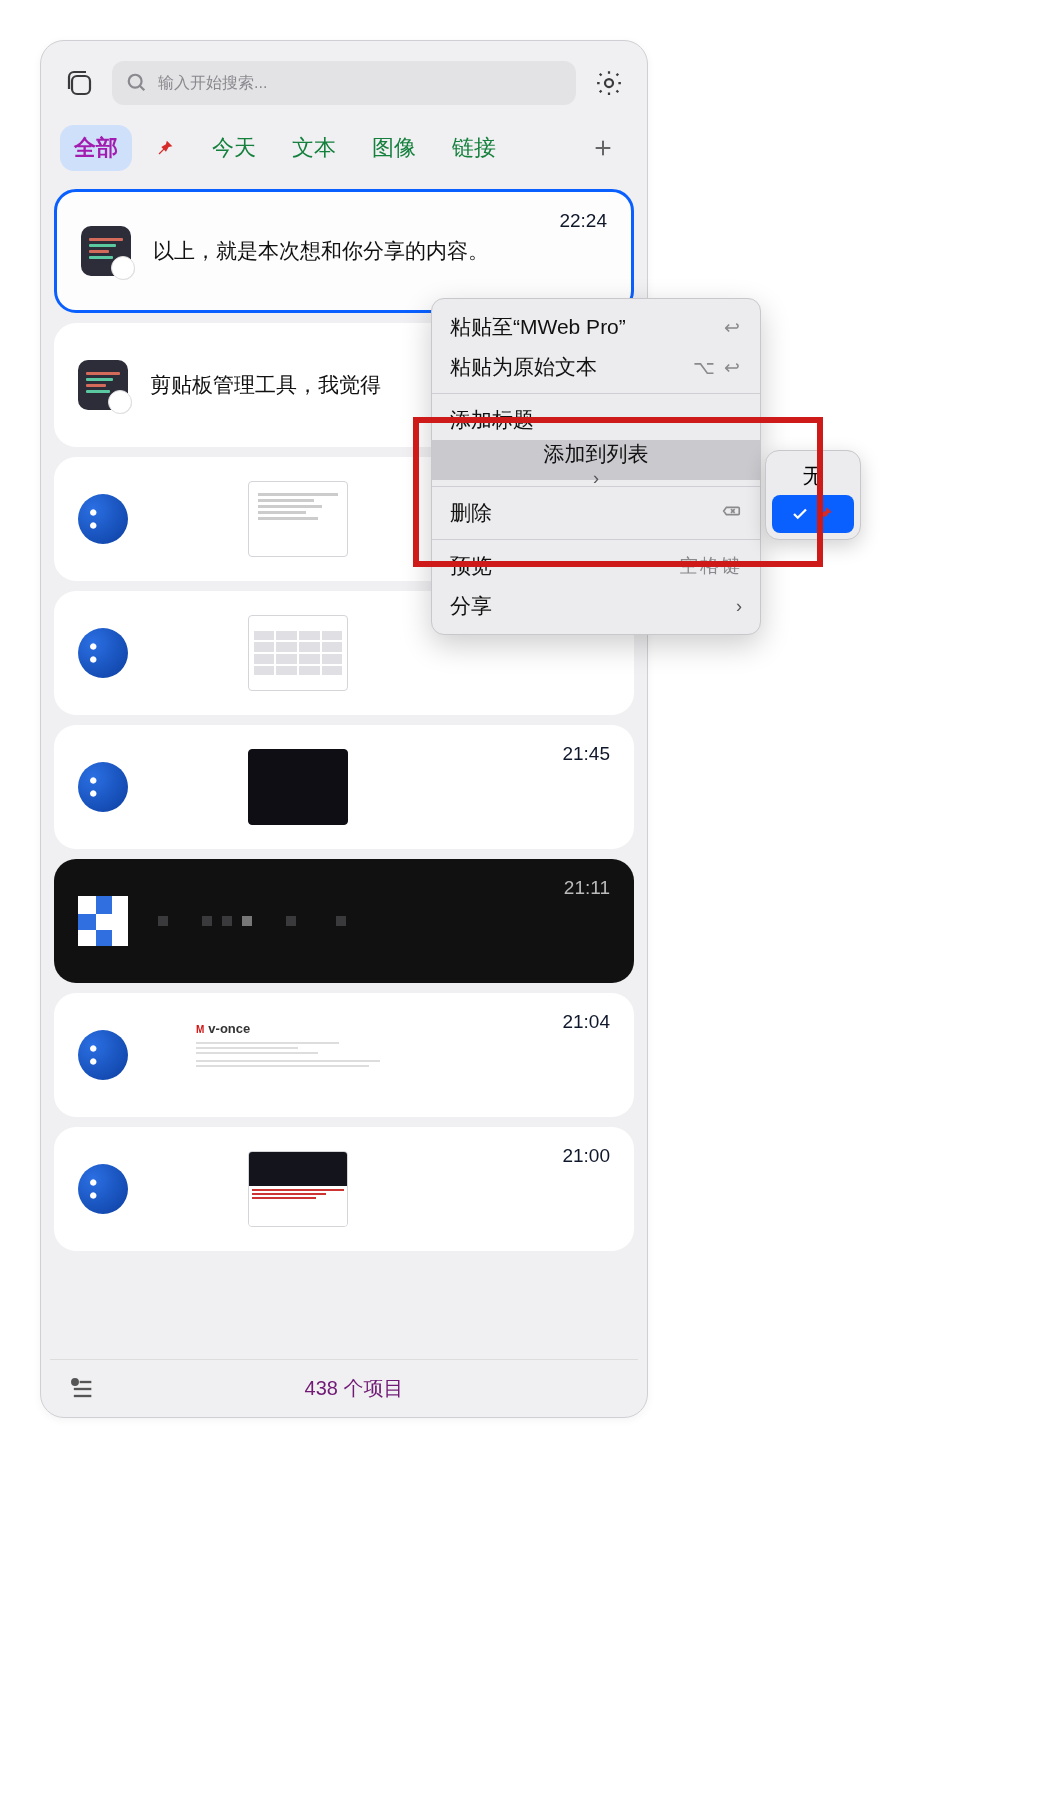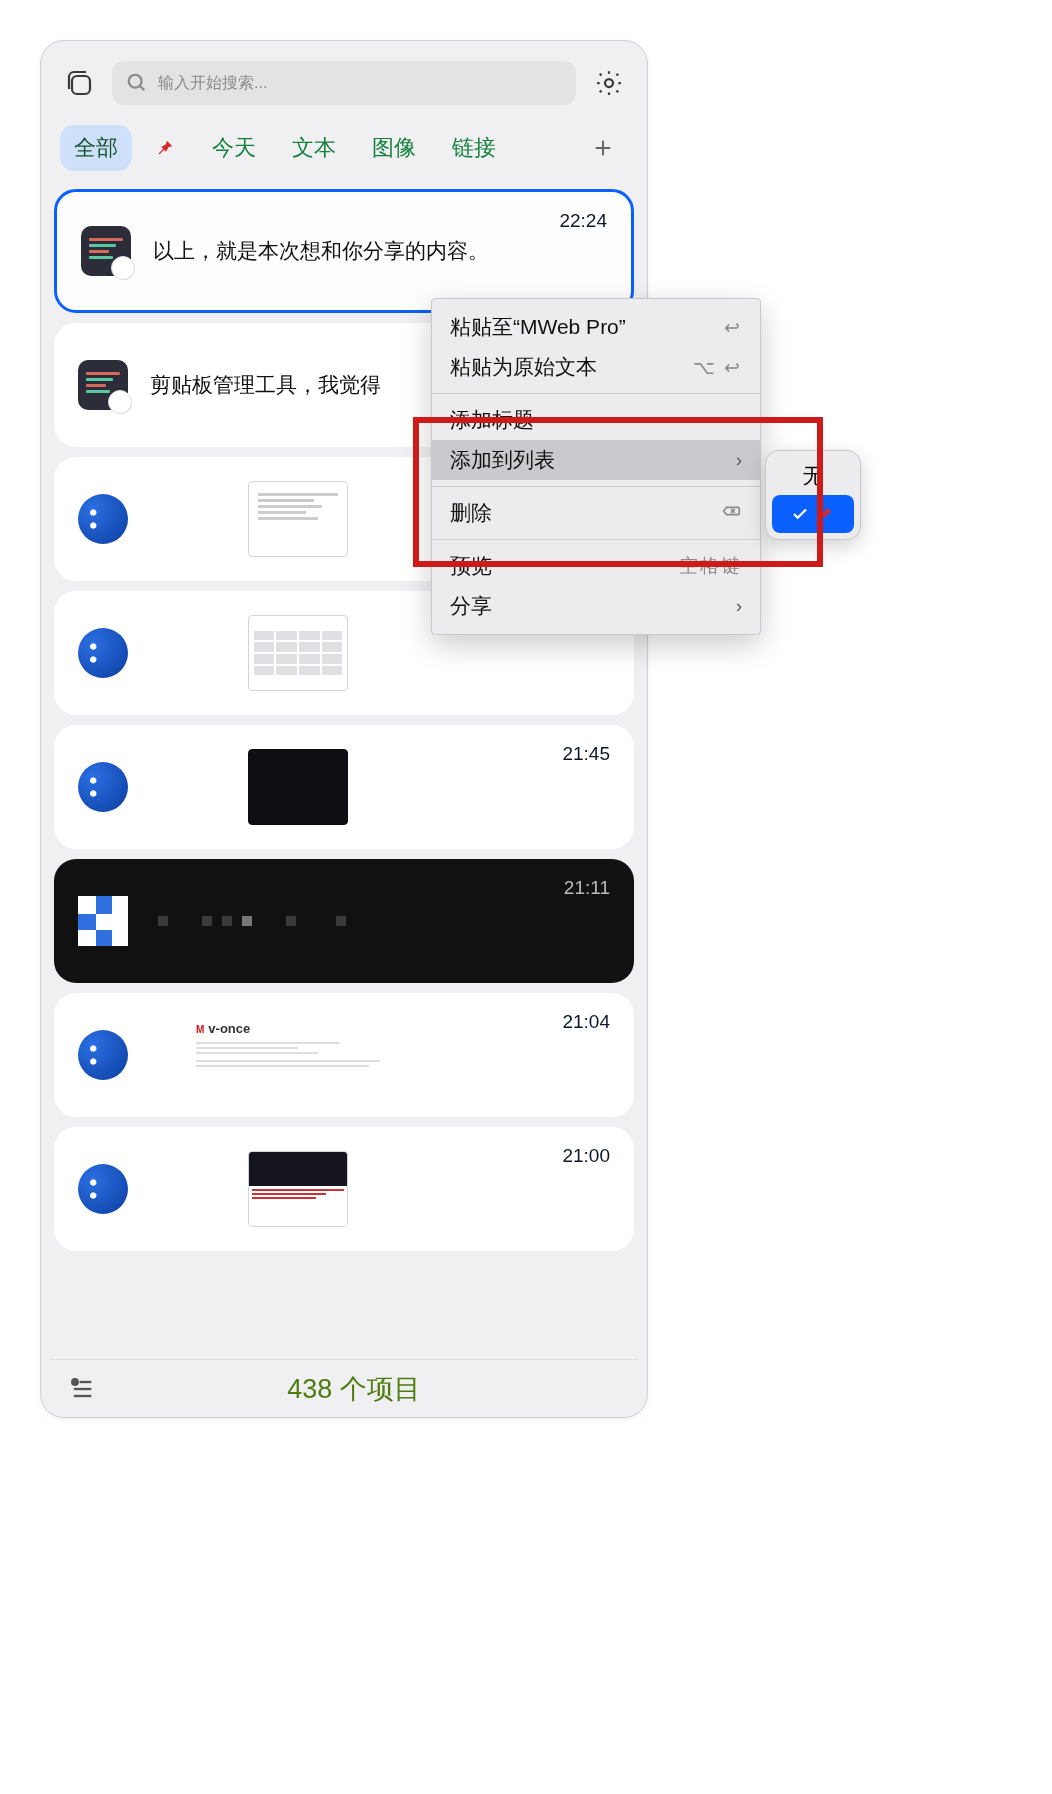--- a/index.html
+++ b/index.html
@@ -6,45 +6,45 @@
   body{background:#fff;width:1052px;height:1794px;position:relative;padding:40px;}
   .app{width:608px;height:1378px;background:#f0f0f2;border-radius:24px;border:1px solid #d0d0d4;position:relative;padding:14px 9px 0 9px;display:flex;flex-direction:column;box-shadow:0 2px 8px rgba(0,0,0,.05);}
   .topbar{display:flex;align-items:center;gap:14px;padding:6px 10px 14px 10px;}
   .stack-icon{width:38px;height:38px;display:flex;align-items:center;justify-content:center;color:#3a3a3c;}
   .search{flex:1;height:44px;background:#e3e3e6;border-radius:12px;display:flex;align-items:center;padding:0 14px;gap:10px;color:#8a8a8e;}
   .search input{border:none;background:transparent;outline:none;font-size:16px;color:#333;flex:1;}
   .search input::placeholder{color:#8a8a8e;}
   .gear{width:38px;height:38px;display:flex;align-items:center;justify-content:center;color:#3a3a3c;}
   .tabs{display:flex;align-items:center;padding:6px 10px 18px 10px;gap:8px;}
   .tab{padding:8px 14px;border-radius:14px;font-size:22px;color:#15803d;display:flex;align-items:center;justify-content:center;min-width:48px;}
-  .tab.active{background:#cfe0fb;color:#14532d;}
+  .tab.active{background:#cfe0fb;color:#a21caf;font-weight:bold;}
   .tab.pin svg{width:22px;height:22px;}
   .tab.plus{margin-left:auto;color:#666;}
   .list{flex:1;overflow:hidden;padding:0 4px;}
   .card{background:#fff;border-radius:22px;margin-bottom:10px;padding:22px 24px;position:relative;min-height:124px;display:flex;align-items:center;gap:22px;}
   .card.selected{border:3px solid #0a60ff;background:#fdfdfd;}
   .card.dark{background:#111;}
   .time{position:absolute;top:18px;right:24px;font-size:19px;color:#0f172a;}
   .card.dark .time{color:#bbb;}
   .src-icon{width:50px;height:50px;border-radius:10px;flex-shrink:0;background:#2d2d3a;position:relative;display:flex;align-items:center;justify-content:center;}
   .src-icon.mweb::after{content:"";position:absolute;bottom:-4px;right:-4px;width:22px;height:22px;border-radius:50%;background:#fff;border:1px solid #ddd;display:flex;align-items:center;justify-content:center;font-size:13px;font-weight:700;color:#111;}
   .src-icon.mweb .badge{position:absolute;bottom:-4px;right:-4px;width:22px;height:22px;border-radius:50%;background:#fff;border:1px solid #ddd;display:flex;align-items:center;justify-content:center;font-size:13px;font-weight:700;}
   .scissors{width:50px;height:50px;border-radius:50%;background:radial-gradient(circle at 30% 30%,#2b6fe3,#0b3ea0);display:flex;align-items:center;justify-content:center;flex-shrink:0;}
   .scissors svg{width:26px;height:26px;fill:#fff;}
   .thumb{width:100px;height:76px;background:#fff;border:1px solid #d5d5d9;border-radius:4px;display:flex;align-items:center;justify-content:center;font-size:8px;color:#666;overflow:hidden;flex-shrink:0;}
   .thumb.dark{background:#0e0e14;border-color:#0e0e14;}
   .thumb.mixed{flex-direction:column;align-items:stretch;}
   .card-text{font-size:21px;color:#111;line-height:1.5;}
   .footer{height:58px;border-top:1px solid #ddd;display:flex;align-items:center;justify-content:center;position:relative;}
   .footer-left{position:absolute;left:18px;display:flex;align-items:center;color:#666;}
-  .footer-count{font-size:27px;color:#4d7c0f;margin-left:20px;}
+  .footer-count{font-size:20px;color:#701a75;margin-left:20px;}
   
-  .ctx{position:absolute;left:431px;top:298px;width:330px;background:#ececee;border:1px solid #c8c8cc;border-radius:4px;box-shadow:0 10px 30px rgba(0,0,0,.2);padding:8px 0;z-index:10;}
+  .ctx{position:absolute;left:431px;top:298px;width:330px;background:#ececee;border:1px solid #c8c8cc;border-radius:13px;box-shadow:0 10px 30px rgba(0,0,0,.2);padding:8px 0;z-index:10;}
   .ctx-row{height:40px;display:flex;align-items:center;padding:0 18px;font-size:21px;color:#111;justify-content:space-between;}
-  .ctx-row.hover{background:#c9c9ce;}
+  .ctx-row.hover{background:#c9c9ce;flex-direction:column;}
   .ctx-sep{height:1px;background:#cfcfd3;margin:6px 0;}
   .ctx-key{color:#8a8a8e;font-size:19px;letter-spacing:2px;}
   .sub{position:absolute;left:765px;top:450px;width:96px;background:#ececee;border:1px solid #c8c8cc;border-radius:14px;box-shadow:0 6px 20px rgba(0,0,0,.18);padding:6px;z-index:11;}
   .sub-row{height:38px;border-radius:8px;display:flex;align-items:center;justify-content:center;font-size:21px;}
   .sub-row.sel{background:#0a60ff;color:#fff;gap:6px;}
   .redbox{position:absolute;border:6px solid #cf1a1a;z-index:12;pointer-events:none;}
   .rb1{left:413px;top:417px;width:410px;height:150px;}
   .chevron{font-size:18px;color:#555;}
   .del-icon{color:#8a8a8e;}
   .dots-row{display:flex;align-items:center;gap:10px;}

